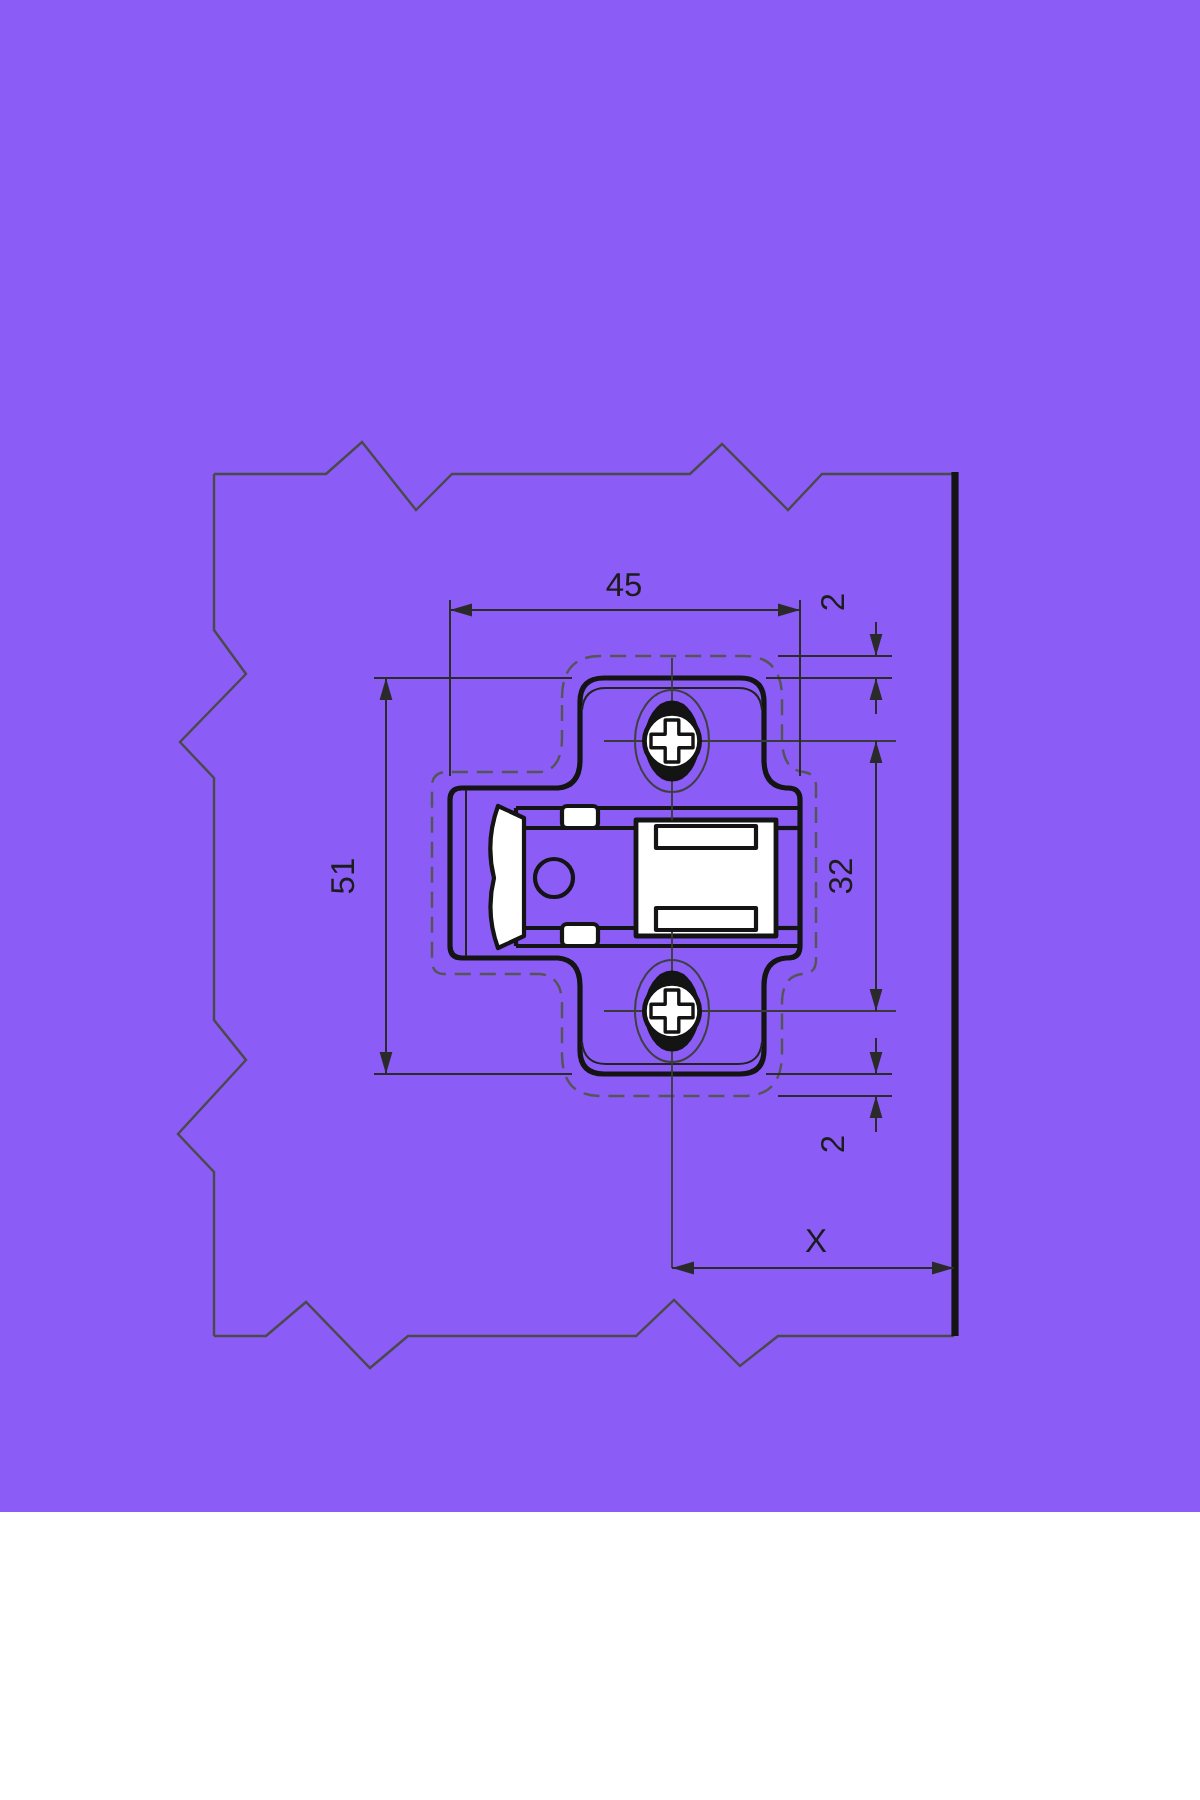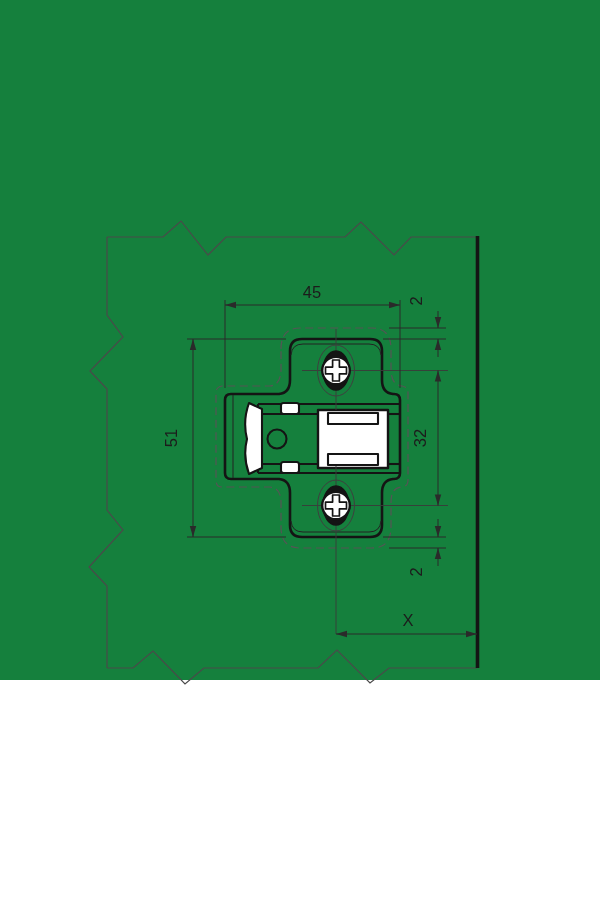--- a/index.html
+++ b/index.html
@@ -2,21 +2,21 @@
 <html><head>
 <meta charset="utf-8">
 <style>
   html,body{
     margin:0; padding:0;
     width:600px; height:900px;
     background:#ffffff;
     overflow:hidden;
     font-family:"Liberation Sans", sans-serif;
   }
-  .stage{ position:relative; width:600px; height:680px; background:#15803d; }
+  .stage{ position:relative; width:600px; height:756px; background:#8b5cf6; }
   svg{ position:absolute; left:0; top:0; }
   .thin   { stroke:#4a4a4a; stroke-width:1.2; fill:none; }
   .edge   { stroke:#141414; stroke-width:3.6; fill:none; }
   .plate  { stroke:#141414; stroke-width:2.6; fill:none; stroke-linejoin:round; }
   .mech   { stroke:#141414; stroke-width:2.1; fill:none; stroke-linejoin:round; }
   .mechf  { stroke:#141414; stroke-width:2.1; fill:#ffffff; stroke-linejoin:round; }
   .inner  { stroke:#222222; stroke-width:1; fill:none; }
   .dashed { stroke:#555555; stroke-width:1.2; fill:none; stroke-dasharray:8 4.5; }
   .dim    { stroke:#2a2a2a; stroke-width:1; fill:none; }
   .cl     { stroke:#3a3a3a; stroke-width:0.9; fill:none; }

